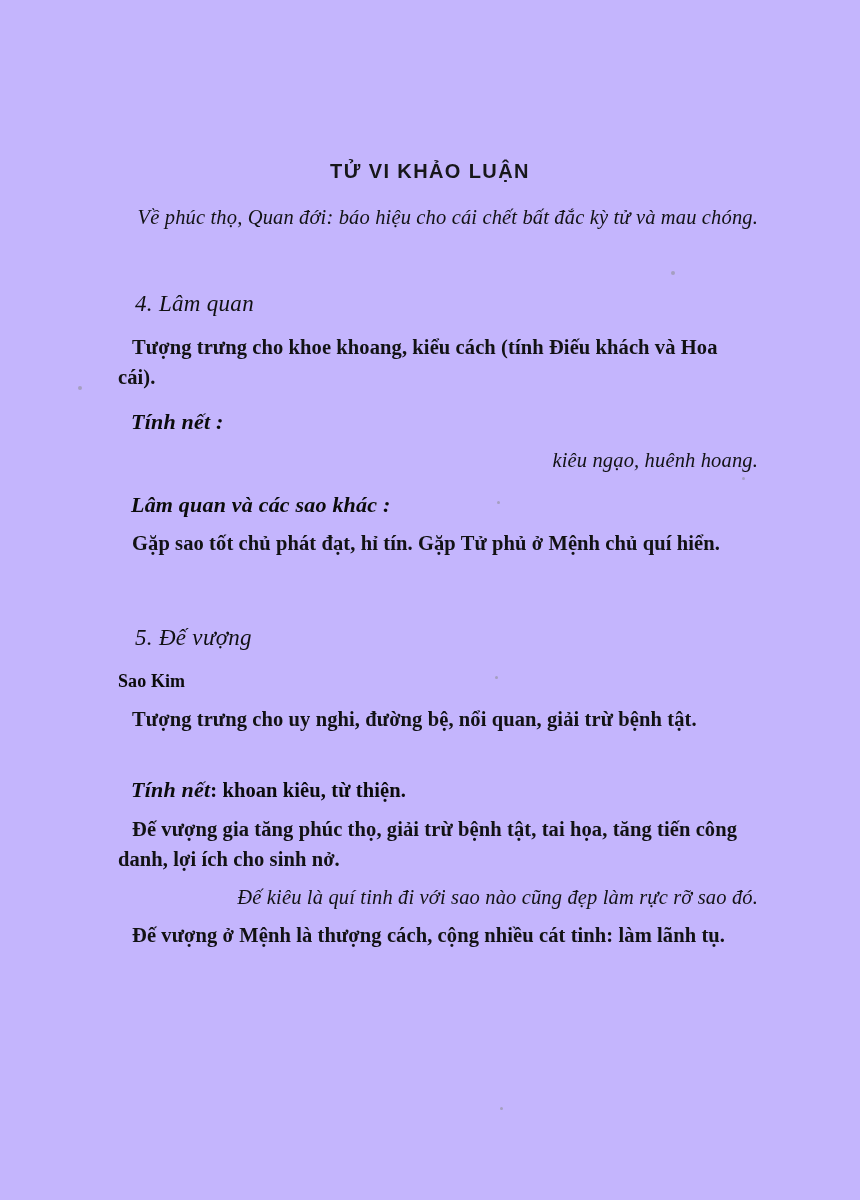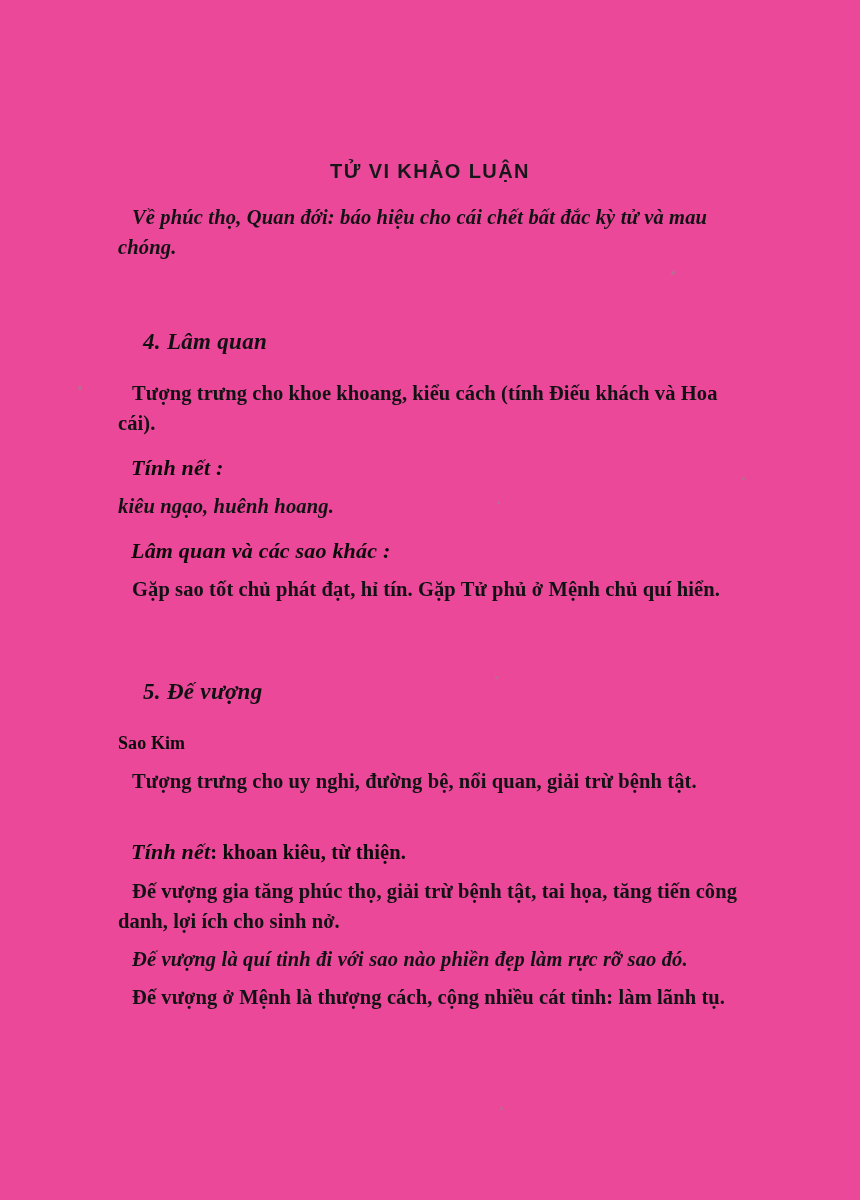--- a/index.html
+++ b/index.html
@@ -6,21 +6,21 @@
   html, body {
     margin: 0;
     padding: 0;
     background: #ffffff;
   }
   .page {
     position: relative;
     width: 860px;
     height: 1200px;
     margin: 0 auto;
-    background: #ec4899;
+    background: #c4b5fd;
     overflow: hidden;
     color: #0b0b0b;
     font-family: "Liberation Serif", "DejaVu Serif", serif;
     
     box-sizing: border-box;
   }
 
   
   .running-head {
     position: absolute;
@@ -48,39 +48,40 @@
     font-size: 20.5px;
     line-height: 30px;
     text-indent: 14px;
     font-weight: 700;
     color: #121214;
     letter-spacing: 0.1px;
   }
 
   .para.italic {
     font-style: italic;
-    font-weight: 700;
+    font-weight: 400;
     letter-spacing: 0.15px;
+    text-align: right;
   }
 
   .para.roman {
     font-style: normal;
   }
 
   .para.noindent {
     text-indent: 0;
   }
 
   
   .sec-head {
-    margin: 12px;
+    margin: 4px;
     font-size: 23px;
     line-height: 32px;
     font-style: italic;
-    font-weight: 700;
+    font-weight: 400;
     text-indent: 0;
     padding-left: 13px;
     letter-spacing: 0.3px;
     color: #101012;
   }
 
   
   .sub-head {
     margin: 0;
     font-size: 22px;
@@ -194,21 +195,21 @@
     <div class="gap-l"></div>
 
     <h3 class="sub-head"><span>Tính nết</span><span class="tail">: khoan kiêu, từ thiện.</span></h3>
 
     <div class="gap-xs"></div>
 
     <p class="para roman">Đế vượng gia tăng phúc thọ, giải trừ bệnh tật, tai họa, tăng tiến công danh, lợi ích cho sinh nở.</p>
 
     <div class="gap-xs"></div>
 
-    <p class="para italic">Đế vượng là quí tinh đi với sao nào phiền đẹp làm rực rỡ sao đó.</p>
+    <p class="para italic">Đế kiêu là quí tinh đi với sao nào cũng đẹp làm rực rỡ sao đó.</p>
 
     <div class="gap-xs"></div>
 
     <p class="para roman">Đế vượng ở Mệnh là thượng cách, cộng nhiều cát tinh: làm lãnh tụ.</p>
 
   </div>
 
   <div class="folio">306</div>
 
 </div>

